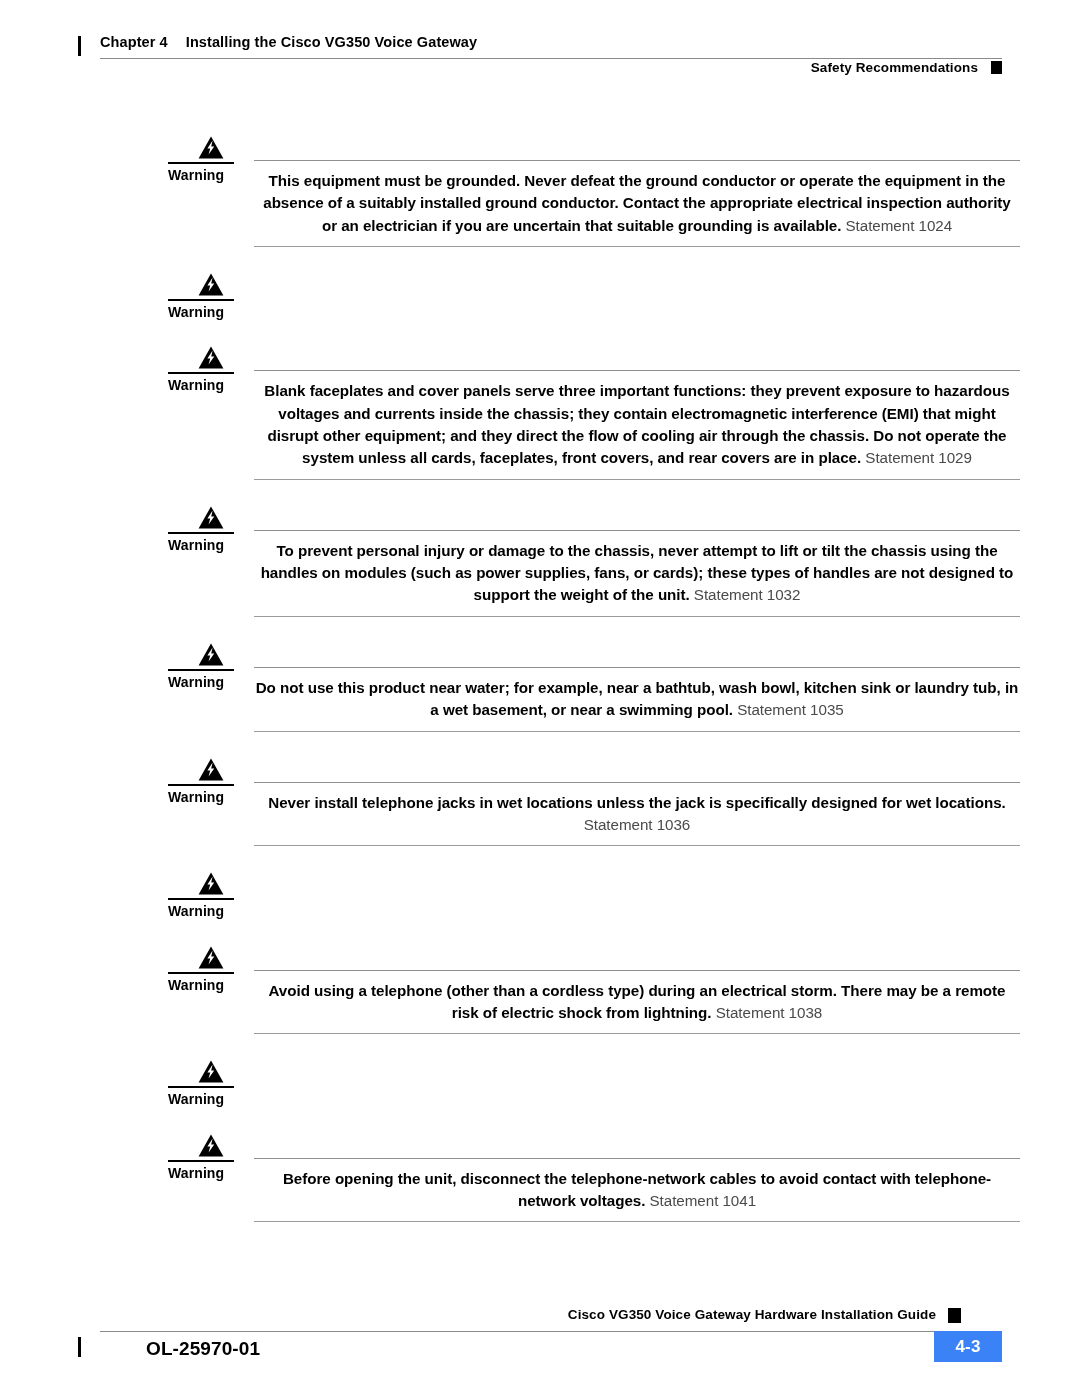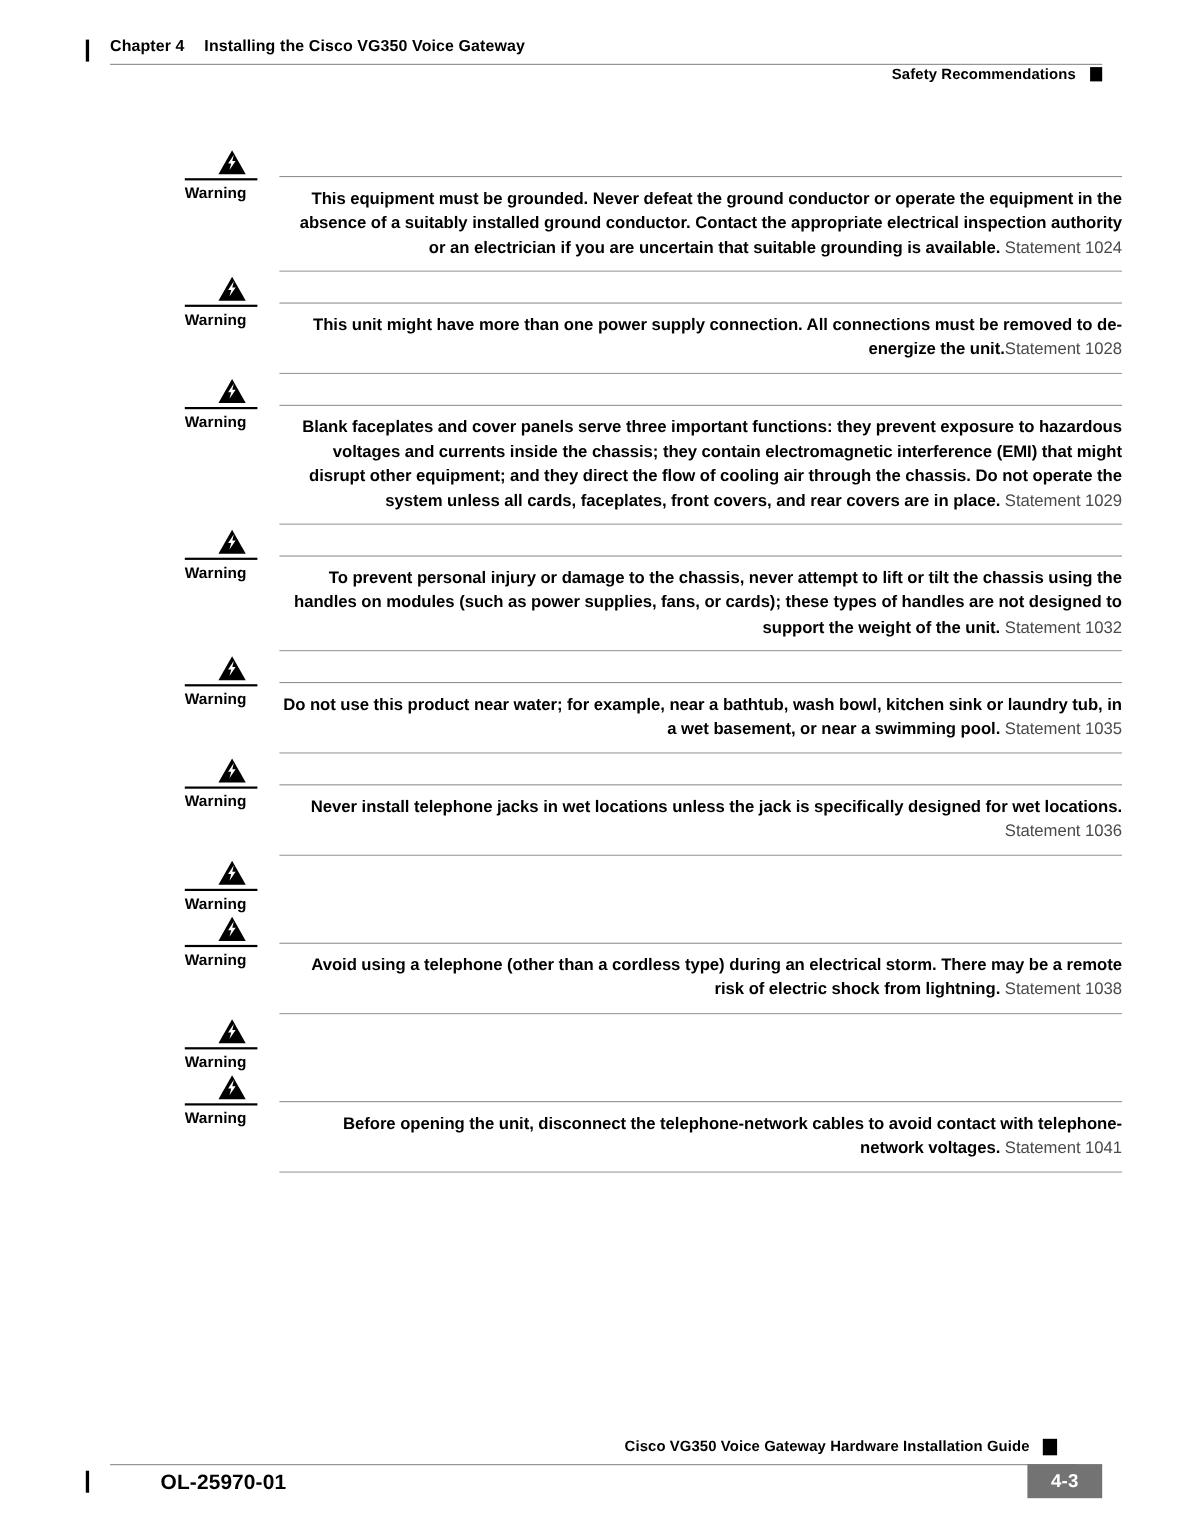--- a/index.html
+++ b/index.html
@@ -85,20 +85,21 @@
   .warnings {
     position: absolute;
     left: 168px;
     top: 132px;
     width: 852px;
   }
   .warn-block {
     position: relative;
     display: flex;
     align-items: flex-start;
+    margin-bottom: 22px;
   }
   .warn-label-col {
     width: 86px;
     flex: 0 0 86px;
     position: relative;
     padding-top: 4px;
   }
   .warn-icon {
     display: block;
     width: 26px;
@@ -133,21 +134,21 @@
     width: 100%;
     height: 1px;
     background: #9b9b9b;
     margin-top: 9px;
   }
   .warn-text {
     font-size: 15.2px;
     font-weight: bold;
     line-height: 1.47;
     letter-spacing: -0.05px;
-    text-align: right;
+    text-align: center;
   }
   .warn-stmt {
     font-weight: normal;
     color: #4a4a4a;
   }
 
   
   .page-footer {
     position: absolute;
     left: 78px;
@@ -196,21 +197,21 @@
     font-weight: bold;
     letter-spacing: 0.1px;
     margin-left: 46px;
   }
   .ftr-pagenum {
     position: absolute;
     right: 0px;
     top: 24px;
     min-width: 68px;
     height: 31px;
-    background: #737373;
+    background: #3b82f6;
     color: #fff;
     font-size: 17px;
     font-weight: bold;
     display: flex;
     align-items: center;
     justify-content: center;
     letter-spacing: 0.2px;
   }
 </style>
 </head>
@@ -240,25 +241,20 @@
           <div class="warn-rule-above"></div>
           <div class="warn-text"><span>This equipment must be grounded. Never defeat the ground conductor or operate the equipment in the absence of a suitably installed ground conductor. Contact the appropriate electrical inspection authority or an electrician if you are uncertain that suitable grounding is available.</span><span class="warn-stmt"> Statement 1024</span></div>
           <div class="warn-rule-below"></div>
         </div>
       </div>
       <div class="warn-block">
         <div class="warn-label-col"><span><svg class="warn-icon" viewBox="0 0 26 23" xmlns="http://www.w3.org/2000/svg">
               <path d="M13 0.5 L25.4 22.4 L0.6 22.4 Z" fill="#000000"></path>
               <path d="M14.6 4.6 L9.4 12.6 L12.2 12.6 L10.6 18.6 L16.2 10.4 L13.2 10.4 Z" fill="#ffffff"></path>
             </svg></span><div class="warn-label-rule"></div><div class="warn-label">Warning</div></div>
-        <div class="warn-text-col">
-          <div class="warn-rule-above"></div>
-          <div class="warn-text"><span>This unit might have more than one power supply connection. All connections must be removed to de-energize the unit.</span><span class="warn-stmt">Statement 1028</span></div>
-          <div class="warn-rule-below"></div>
-        </div>
       </div>
       <div class="warn-block">
         <div class="warn-label-col"><span><svg class="warn-icon" viewBox="0 0 26 23" xmlns="http://www.w3.org/2000/svg">
               <path d="M13 0.5 L25.4 22.4 L0.6 22.4 Z" fill="#000000"></path>
               <path d="M14.6 4.6 L9.4 12.6 L12.2 12.6 L10.6 18.6 L16.2 10.4 L13.2 10.4 Z" fill="#ffffff"></path>
             </svg></span><div class="warn-label-rule"></div><div class="warn-label">Warning</div></div>
         <div class="warn-text-col">
           <div class="warn-rule-above"></div>
           <div class="warn-text"><span>Blank faceplates and cover panels serve three important functions: they prevent exposure to hazardous voltages and currents inside the chassis; they contain electromagnetic interference (EMI) that might disrupt other equipment; and they direct the flow of cooling air through the chassis. Do not operate the system unless all cards, faceplates, front covers, and rear covers are in place.</span><span class="warn-stmt"> Statement 1029</span></div>
           <div class="warn-rule-below"></div>

